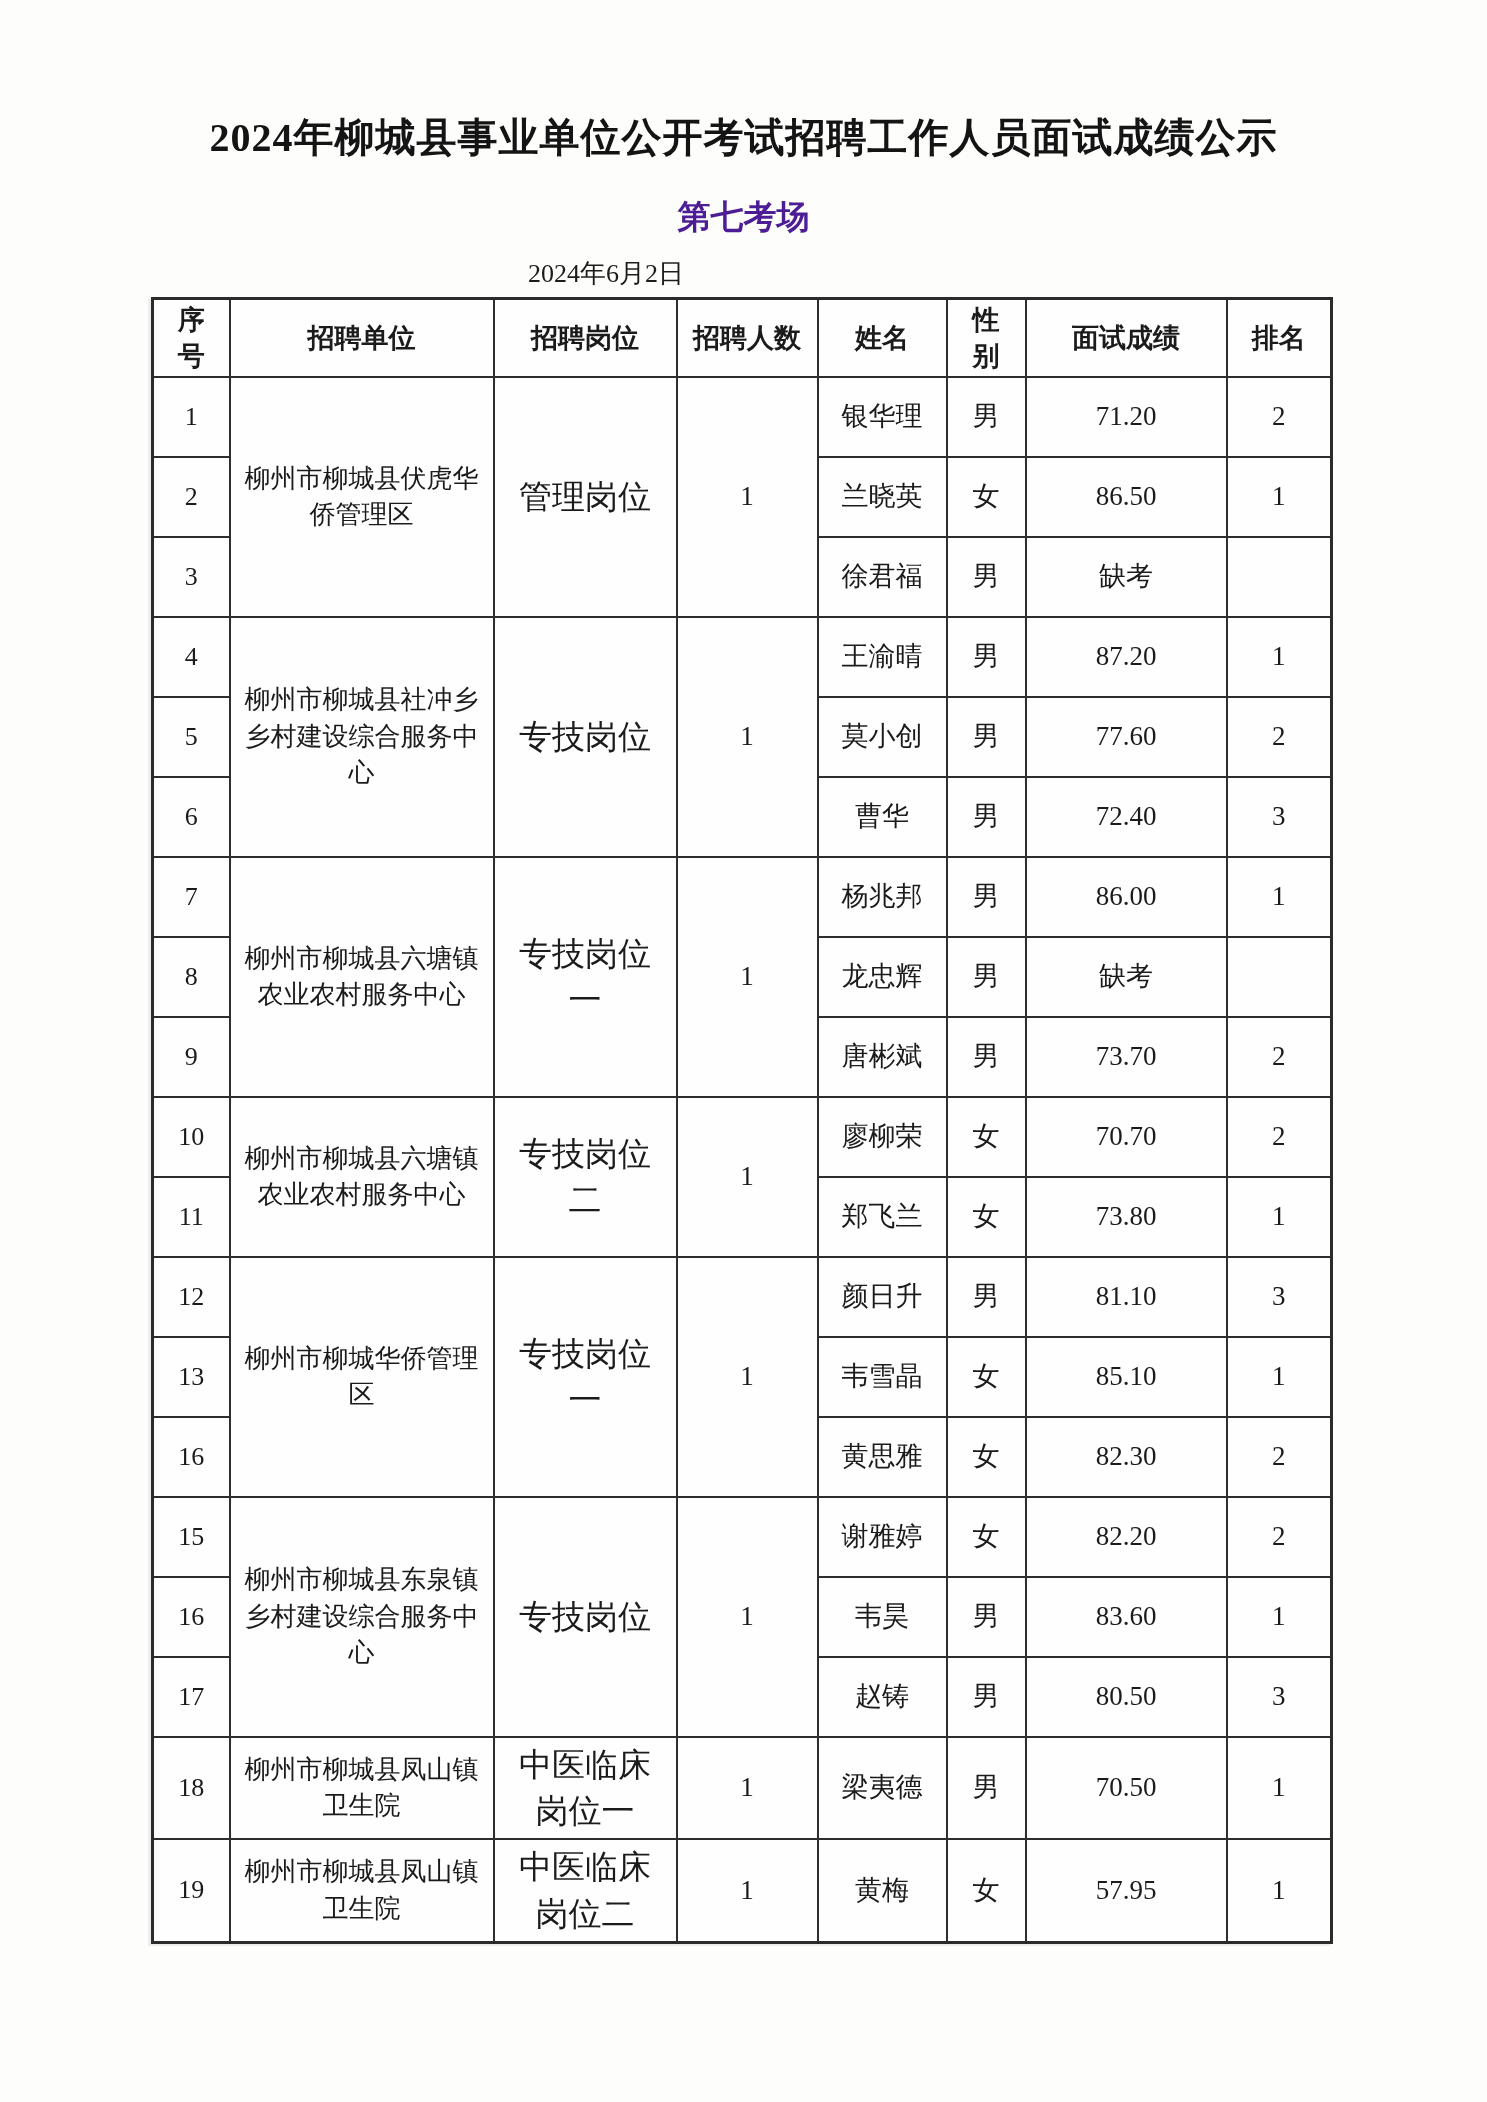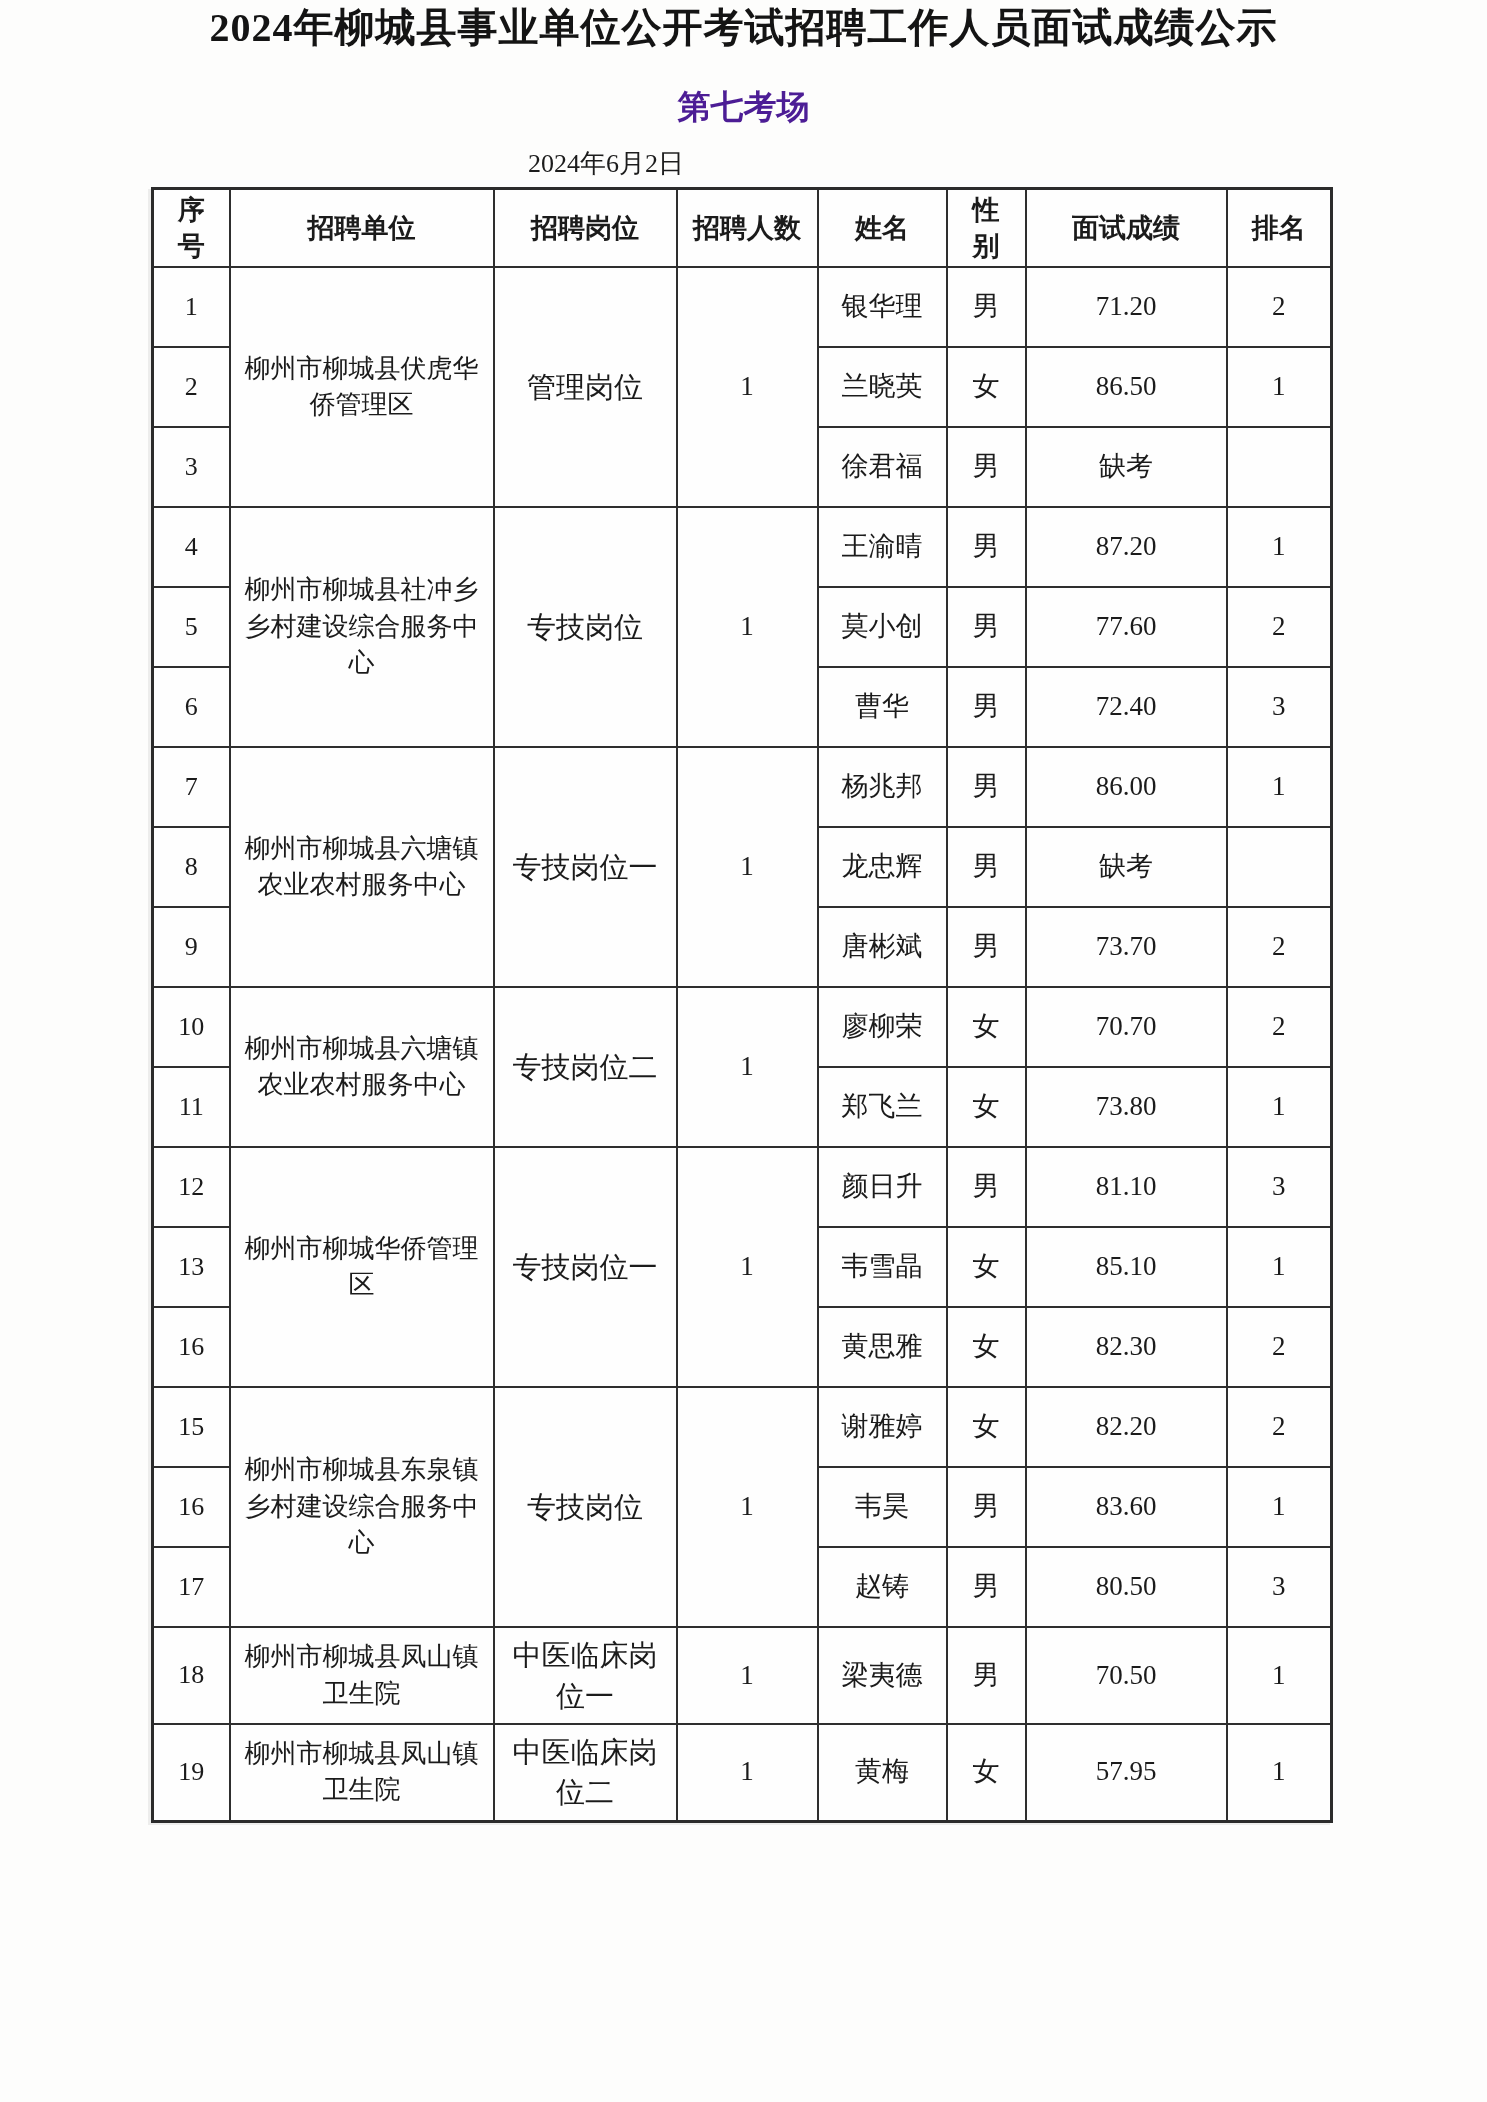--- a/index.html
+++ b/index.html
@@ -15,20 +15,21 @@
   }
   .page {
     position: relative;
     width: 1487px;
     height: 2102px;
     overflow: hidden;
     background: #fdfdfc;
   }
   .title {
     margin: 0;
+    padding-top: 110px;
     text-align: center;
     font-size: 40px;
     font-weight: bold;
     letter-spacing: 1px;
     color: #141414;
   }
   .subtitle {
     margin: 30px 0 0 0;
     text-align: center;
     font-size: 33px;
@@ -72,21 +73,21 @@
     line-height: 1.4;
   }
   tr.r-std td { height: 80px; }
   tr.r-tall td { height: 97px; }
   td.c-unit {
     font-size: 26px;
     padding: 2px 11px;
     word-break: break-all;
   }
   td.c-pos {
-    font-size: 29px;
+    font-size: 33px;
     padding: 4px 12px;
     word-break: break-all;
   }
   td.c-seq { font-size: 26px; }
   td.c-gender { padding: 2px 4px; }
 </style>
 </head>
 <body>
 
 <div class="page">

